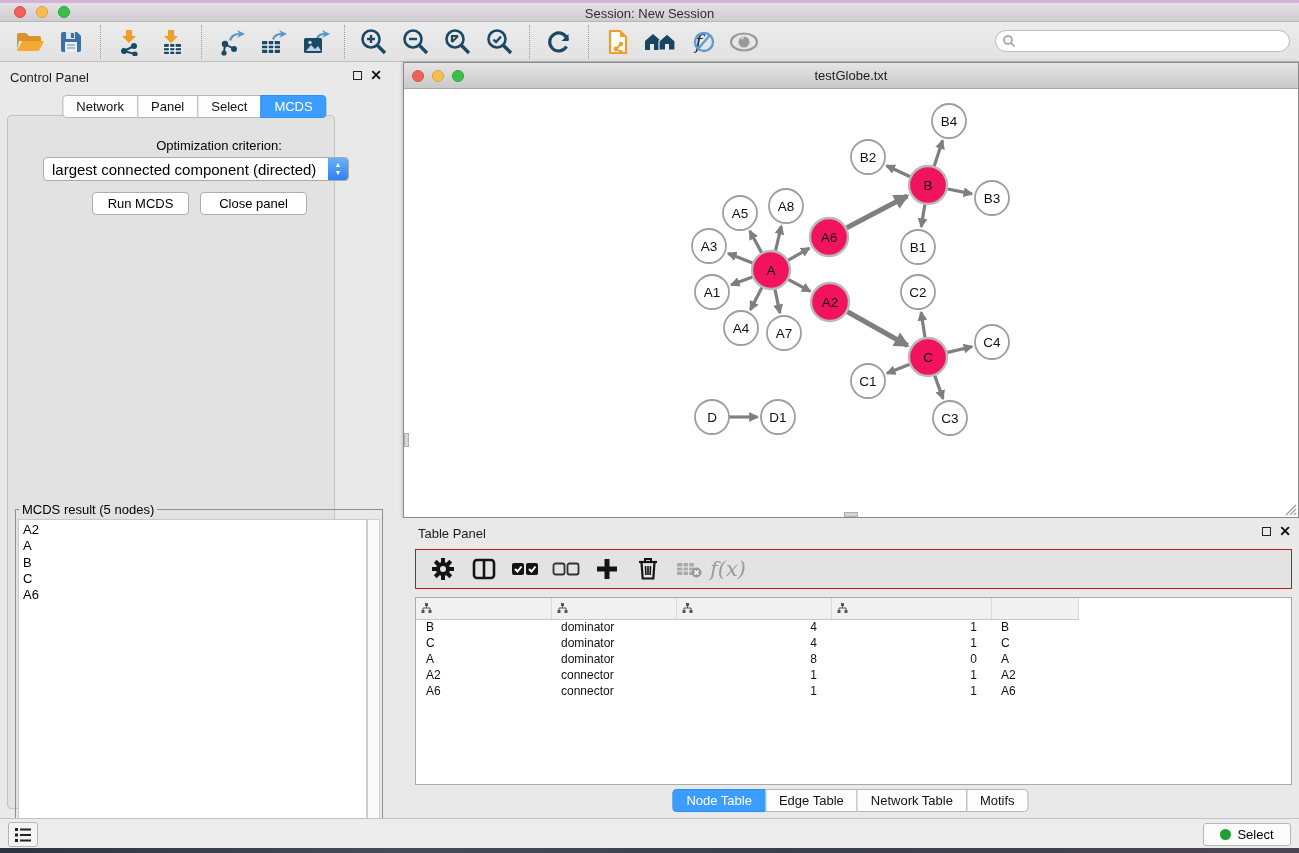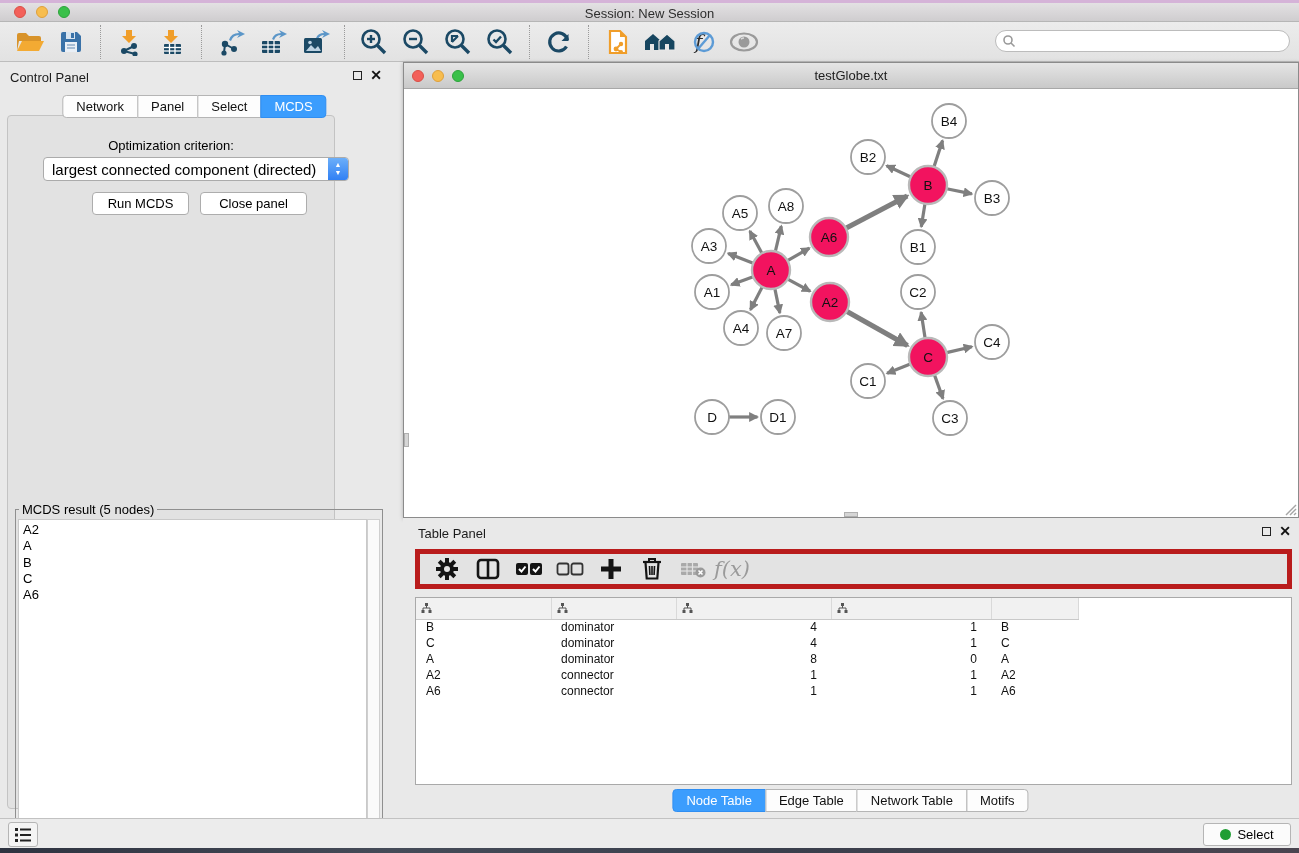--- a/index.html
+++ b/index.html
@@ -32,21 +32,21 @@
   .win-btns { position:absolute; right:8px; top:8px; display:flex; gap:8px; align-items:center; }
   .float-box { width:9px; height:9px; border:1.5px solid #222; display:inline-block; }
   .close-x { font-size:14px; font-weight:bold; color:#111; line-height:10px; }
   #cp-tabs { left:50%; transform:translateX(-50%); top:33px; display:flex; z-index:3; }
   .cp-tab { padding:3px 13px; font-size:13px; background:#fdfdfd; color:#111;
     border:1px solid #b5b5b5; margin-left:-1px; }
   .cp-tab:first-child { border-radius:4px 0 0 4px; }
   .cp-tab:last-child { border-radius:0 4px 4px 0; }
   .cp-tab.sel { background:#3b9dfd; border-color:#2f8ef2; color:#fff; }
   #cp-content { left:7px; top:53px; width:328px; height:694px; background:#e2e2e2;
-    border:1px solid #c3c3c3; border-radius:4px; }
+    border:1px solid #c3c3c3; border-radius:4px;padding-left:48px; }
   #opt-label { width:100%; text-align:center; top:22px; font-size:13px; color:#000; }
   #criterion-select { left:35px; top:41px; width:306px; height:24px; background:#fff;
     border:1px solid #ababab; border-radius:4px; display:flex; align-items:center; overflow:hidden; }
   #criterion-select .val { flex:1; font-size:15px; padding-left:8px; color:#000; white-space:nowrap; }
   #criterion-select .stepper { width:20px; height:24px;
     background:linear-gradient(#6fb1f9,#2e7ef4); color:#fff; font-size:7px; line-height:8px;
     display:flex; flex-direction:column; align-items:center; justify-content:center;
     border-radius:0 4px 4px 0; }
   .mac-btn { position:absolute; top:76px; height:23px; background:#fff;
     border:1px solid #adadad; border-radius:4px; font-size:13px; color:#000;
@@ -70,21 +70,21 @@
     display:flex; align-items:center; }
   #nw-title { position:absolute; width:100%; text-align:center; font-size:13px; color:#1d1d1d; }
   .nw-light { width:12px; height:12px; border-radius:50%; margin-left:8px; z-index:2; }
   #graph-canvas { left:0; top:26px; width:894px; height:428px; background:#fff; }
   .grip { background:#d6d6d6; border:1px solid #b0b0b0; }
 
   
   #table-panel { left:403px; top:518px; width:896px; height:300px; background:#e9e9e9; }
   #tp-title { left:15px; top:8px; font-size:13px; color:#1c1c1c; }
   #tp-toolbar { left:12px; top:31px; width:877px; height:40px; background:#e3e3e3;
-    border:5px solid #b91c1c; display:flex; align-items:center; padding-left:8px; gap:4px; }
+    border:1px solid #b91c1c; display:flex; align-items:center; padding-left:8px; gap:4px; }
   .tp-btn { width:37px; height:32px; display:flex; align-items:center; justify-content:center; }
   #tp-table-wrap { left:12px; top:79px; width:877px; height:188px; background:#fff;
     border:1px solid #a9a9a9; overflow:hidden; }
   #node-table { border-collapse:collapse; table-layout:fixed; }
   #node-table th { height:21px; background:#f1f1f1; border-bottom:1px solid #c9c9c9;
     border-right:1px solid #d9d9d9; font-size:12px; font-weight:normal; color:#222;
     position:relative; text-align:center; }
   #node-table th .hdr-icon { position:absolute; left:5px; top:5px; }
   #node-table td { height:16px; font-size:12px; color:#111; white-space:nowrap; }
   td.al { text-align:left; padding-left:10px; }

